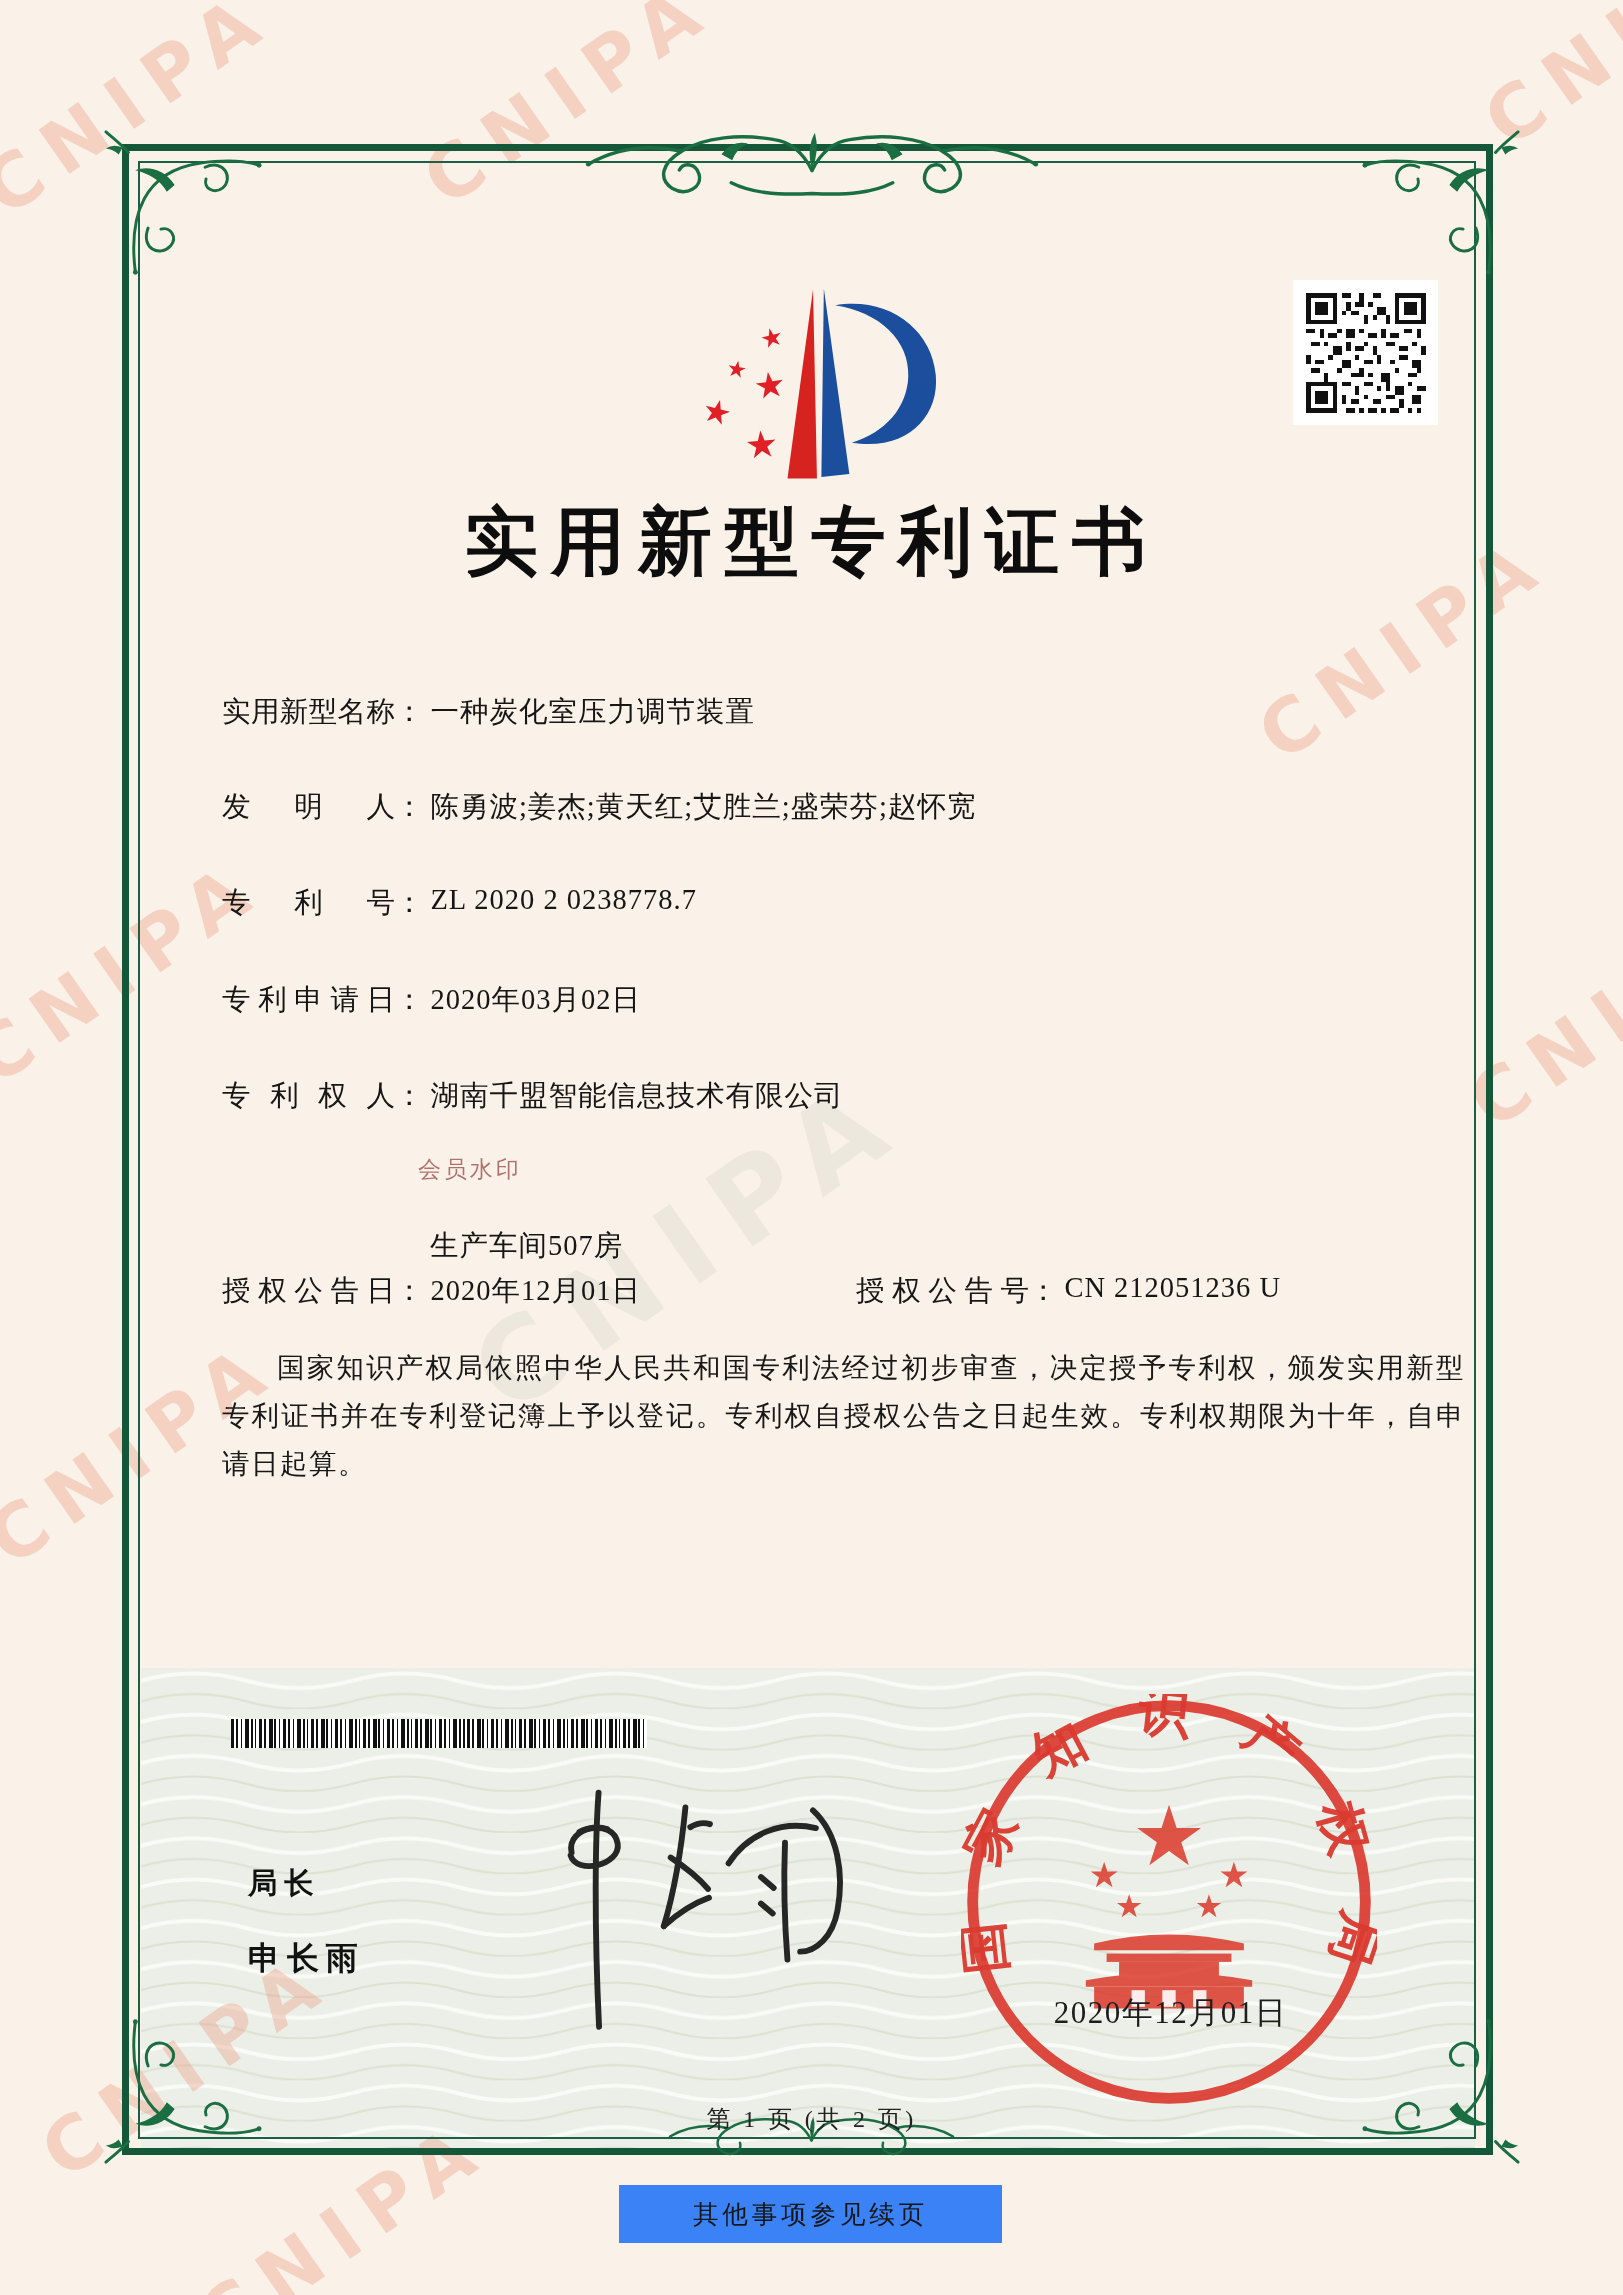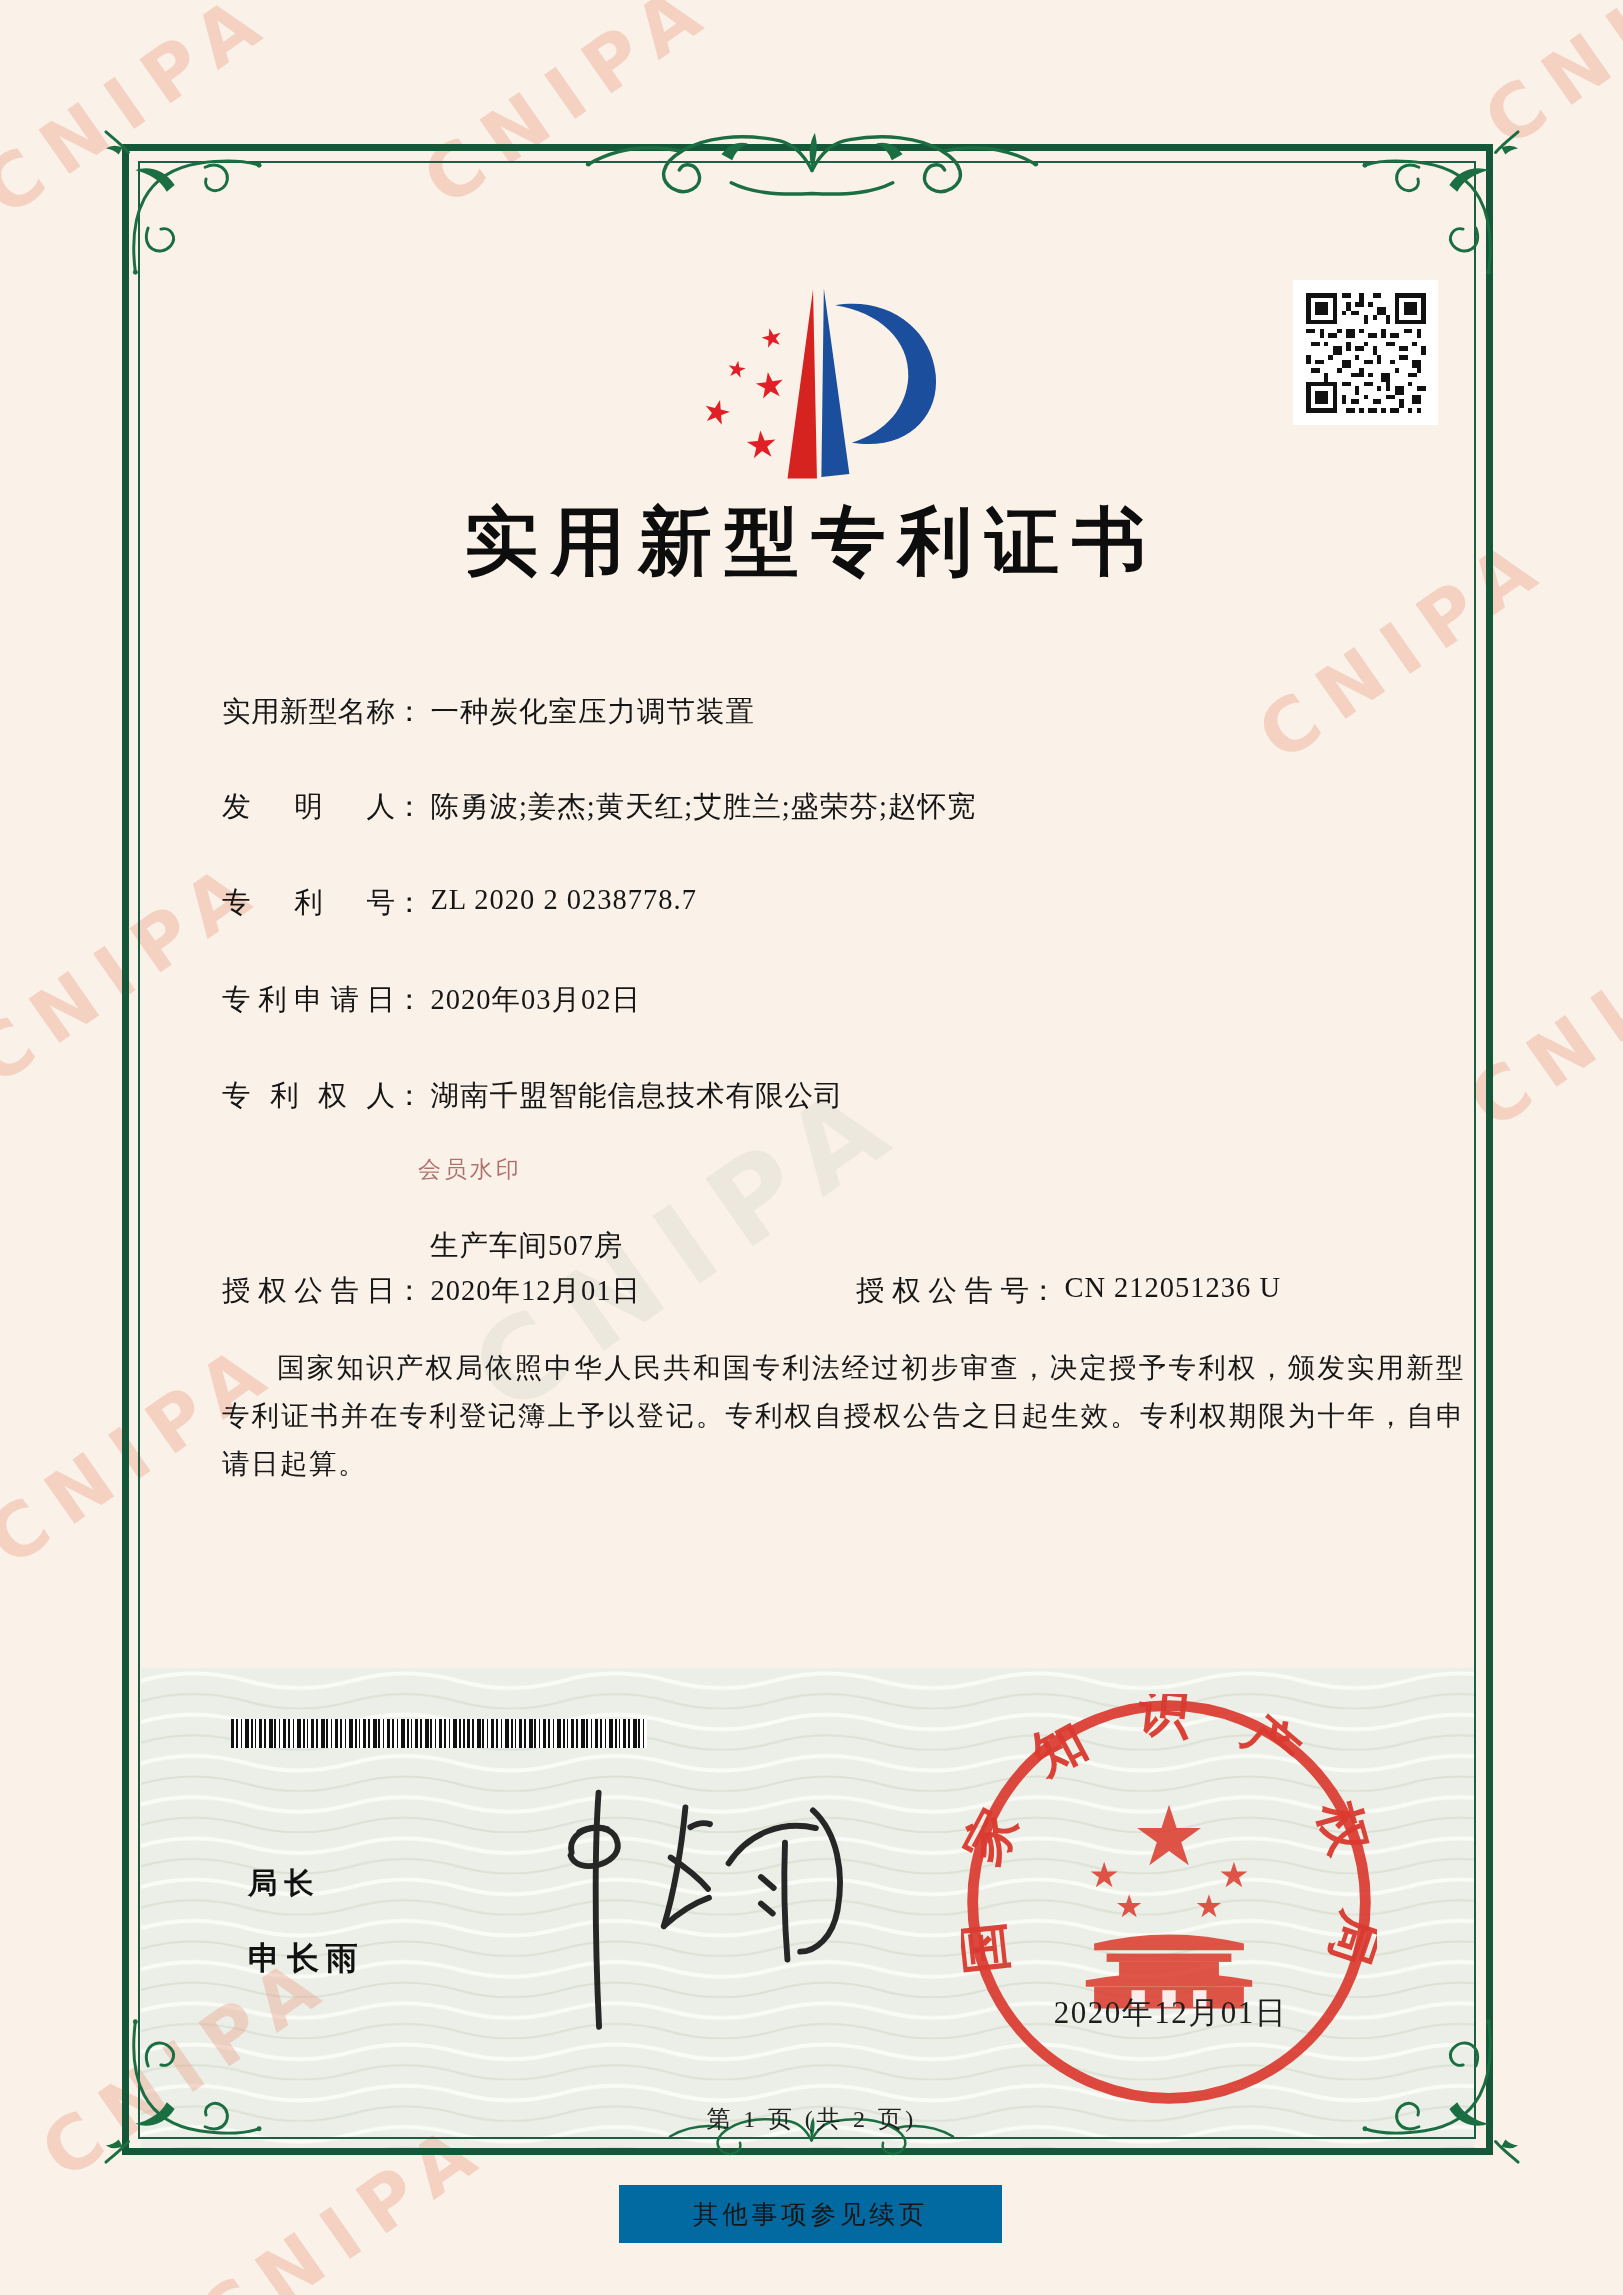--- a/index.html
+++ b/index.html
@@ -54,21 +54,21 @@
       letter-spacing:6.9px;font-weight:600;z-index:10;color:#111;}
   .commissioner-name{position:absolute;left:248px;top:1937px;font-size:32px;
       letter-spacing:6.9px;font-weight:700;z-index:10;color:#111;}
   .signature{position:absolute;left:498px;top:1779px;width:417px;height:260px;z-index:10;}
   .seal{position:absolute;left:961px;top:1694px;width:416px;height:416px;z-index:8;opacity:.95;}
   .seal-date{position:absolute;left:979px;top:1992px;width:383px;text-align:center;
       font-size:31px;letter-spacing:1.5px;color:#1d1d1d;z-index:10;white-space:nowrap;}
   .page-indicator{position:absolute;left:0;right:0;top:2103px;text-align:center;
       font-size:24px;letter-spacing:3.4px;color:#222;z-index:10;}
   .note-strip{position:absolute;left:619px;top:2185px;width:383px;height:58px;
-      background:#0369a1;z-index:6;display:flex;align-items:center;justify-content:center;}
+      background:#3b82f6;z-index:6;display:flex;align-items:center;justify-content:center;}
   .note-strip span{font-size:25.5px;letter-spacing:3.9px;color:#161616;}
 </style>
 </head>
 <body>
 
 <div class="page">
 
   <svg class="wave-band" viewBox="0 0 2718 986" preserveAspectRatio="none">
     <defs>
       <pattern id="waves" width="430" height="84" patternUnits="userSpaceOnUse">

